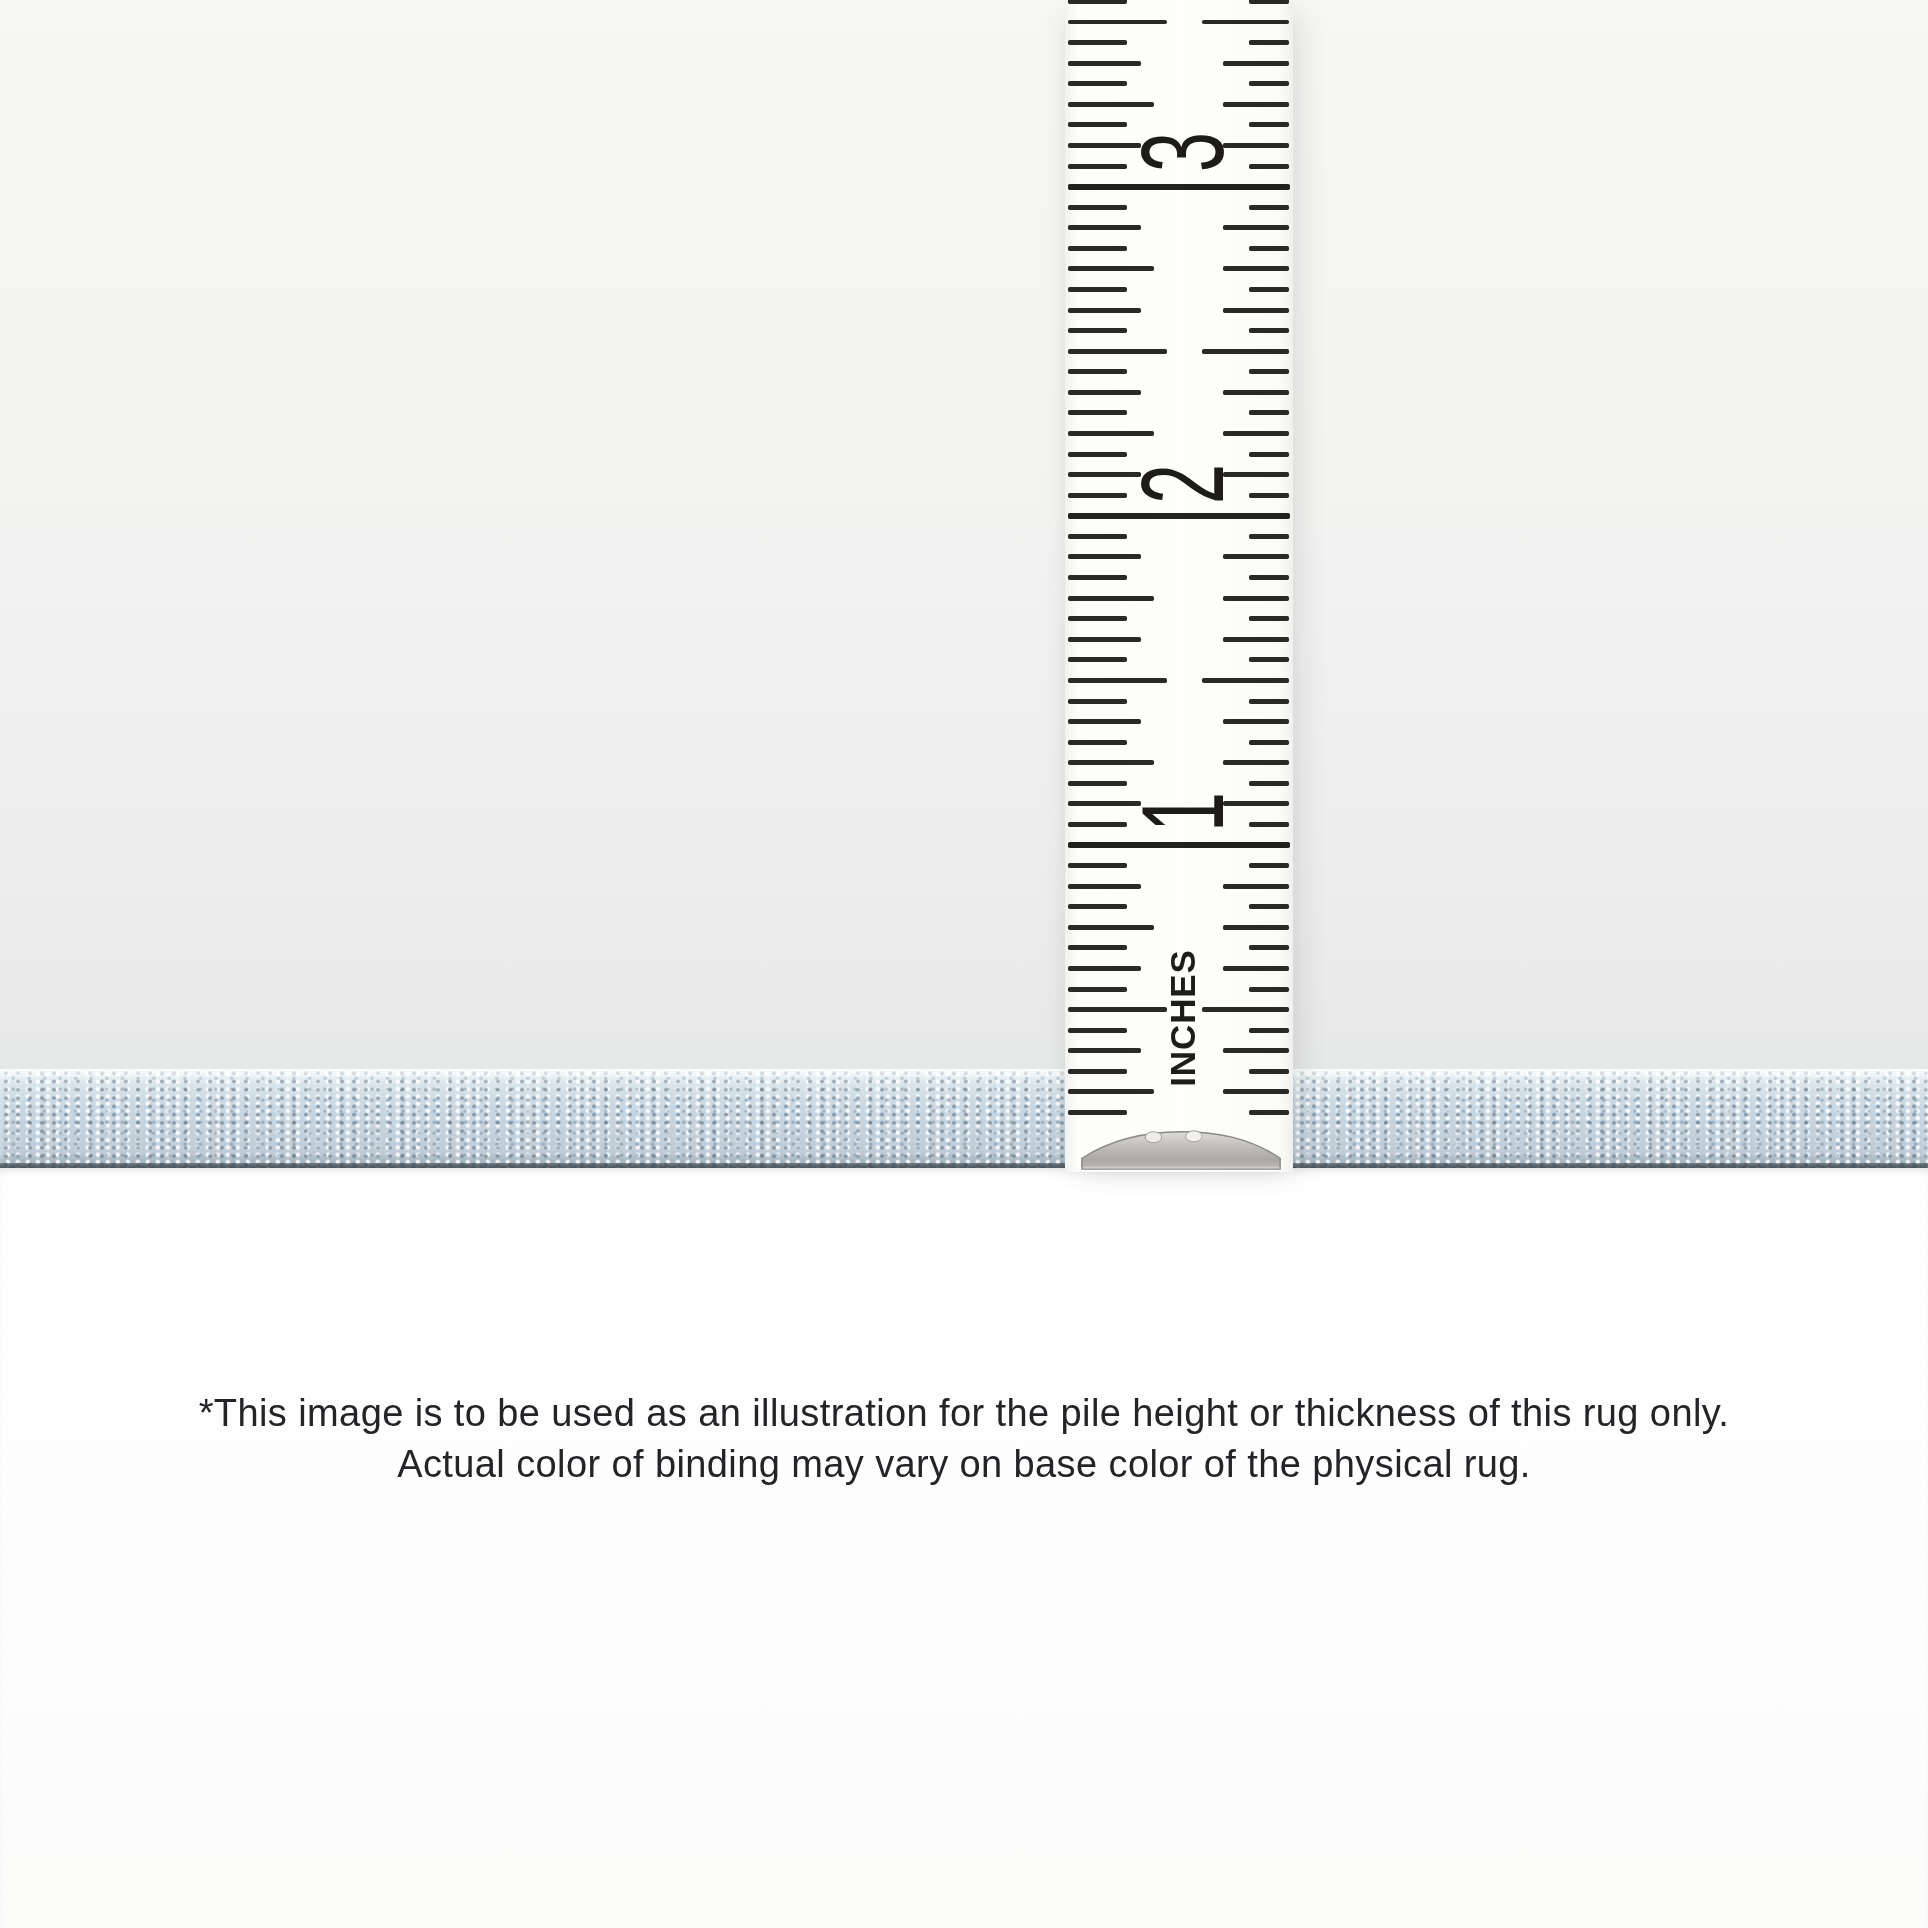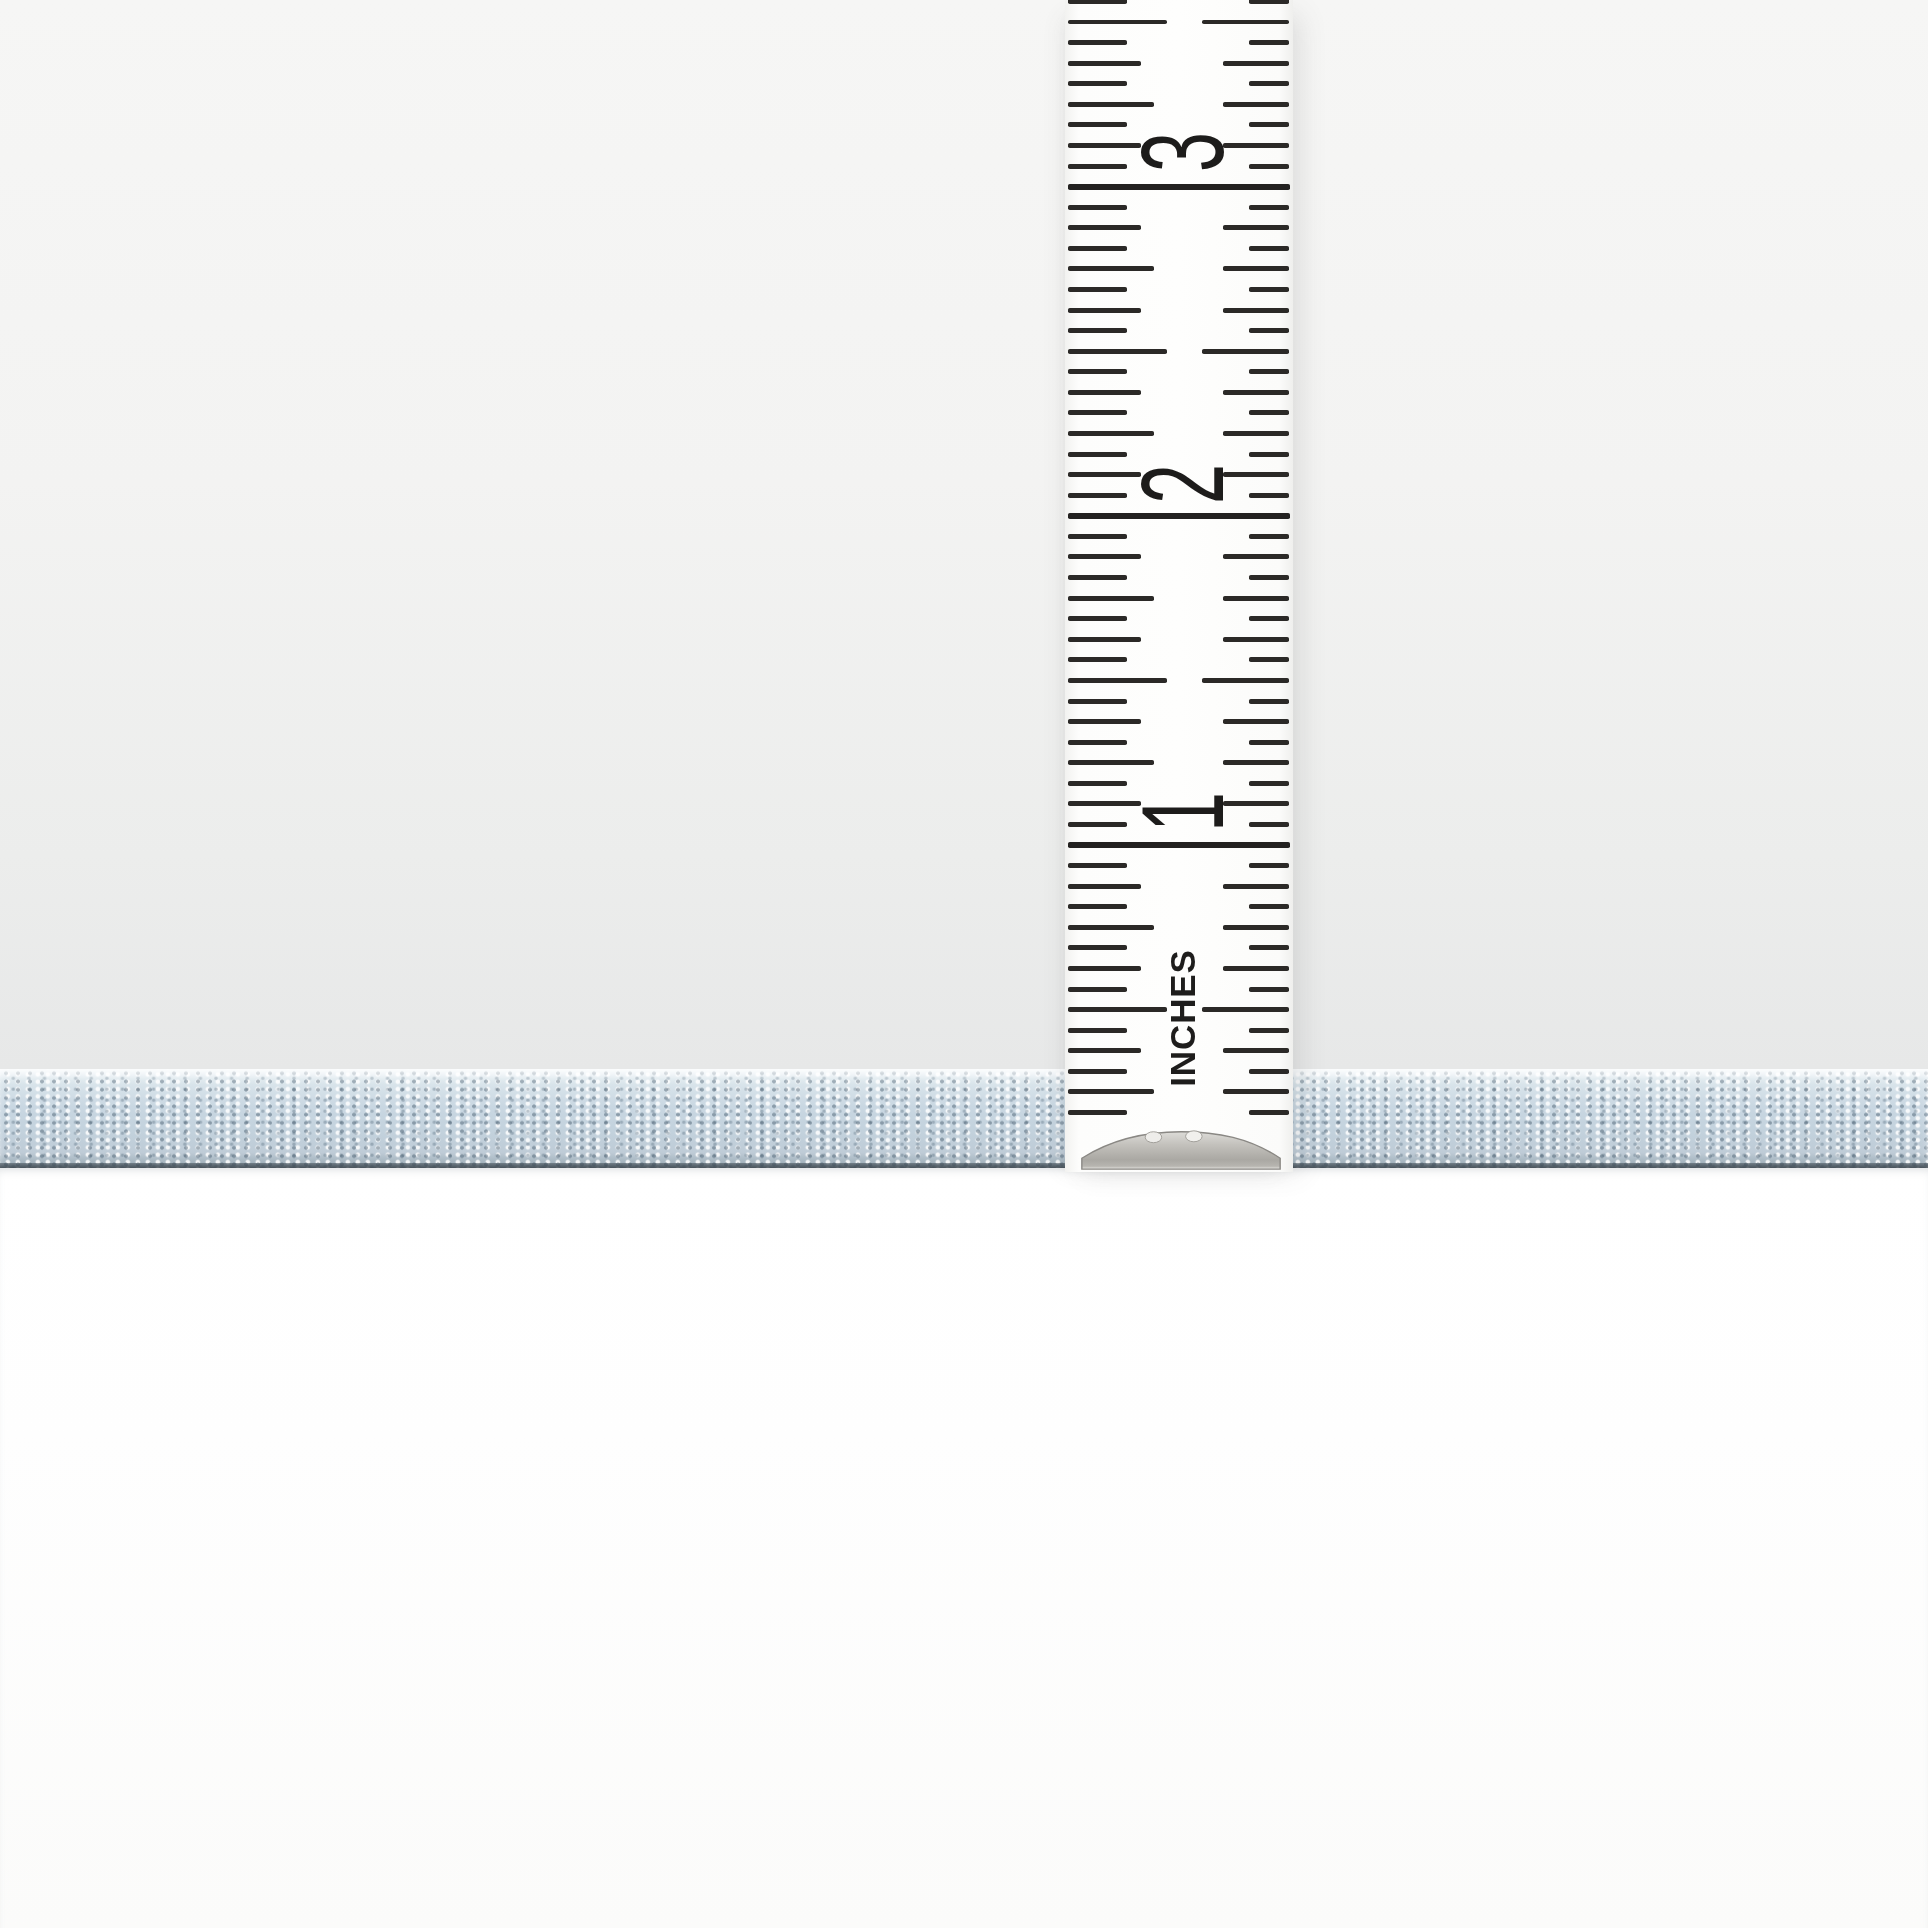--- a/index.html
+++ b/index.html
@@ -178,14 +178,18 @@
       <div class="tick right" style="top: 40px; width: 40px;"></div>
       <div class="tick left" style="top: 19.5px; width: 99px;"></div>
       <div class="tick right" style="top: 19.5px; width: 87px;"></div>
       <div class="tick left" style="top: -1.1px; width: 59px;"></div>
       <div class="tick right" style="top: -1.1px; width: 40px;"></div>
       <div class="inch-num" style="left: 118px; top: 152px;">3</div>
       <div class="inch-num" style="left: 118px; top: 484px;">2</div>
       <div class="inch-num" style="left: 118px; top: 812px;">1</div>
     </div>
 
+  <div class="caption">
+    <div>*This image is to be used as an illustration for the pile height or thickness of this rug only.</div>
+    <div>Actual color of binding may vary on base color of the physical rug.</div>
+  </div>
 </div>
 
 
 </body></html>

